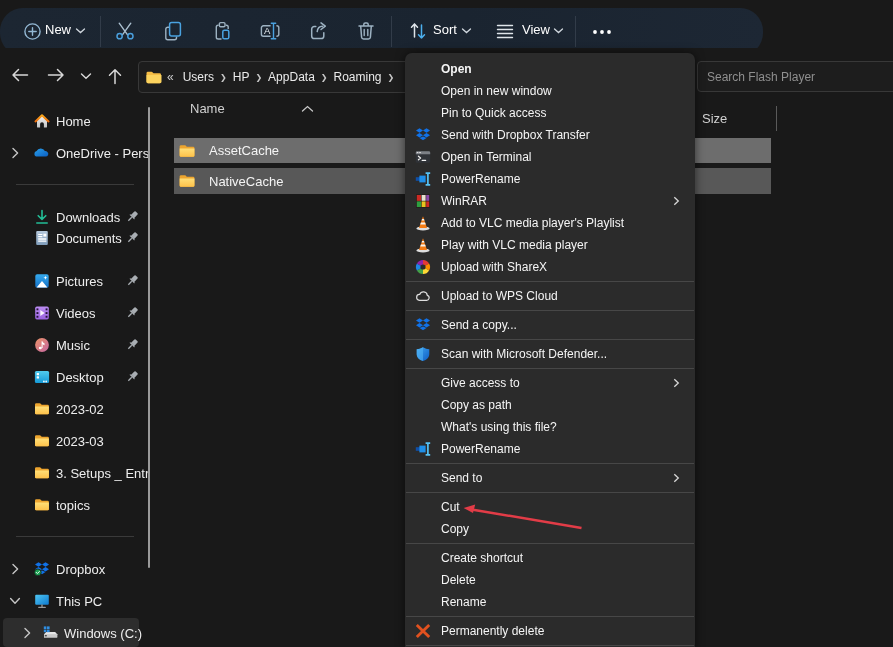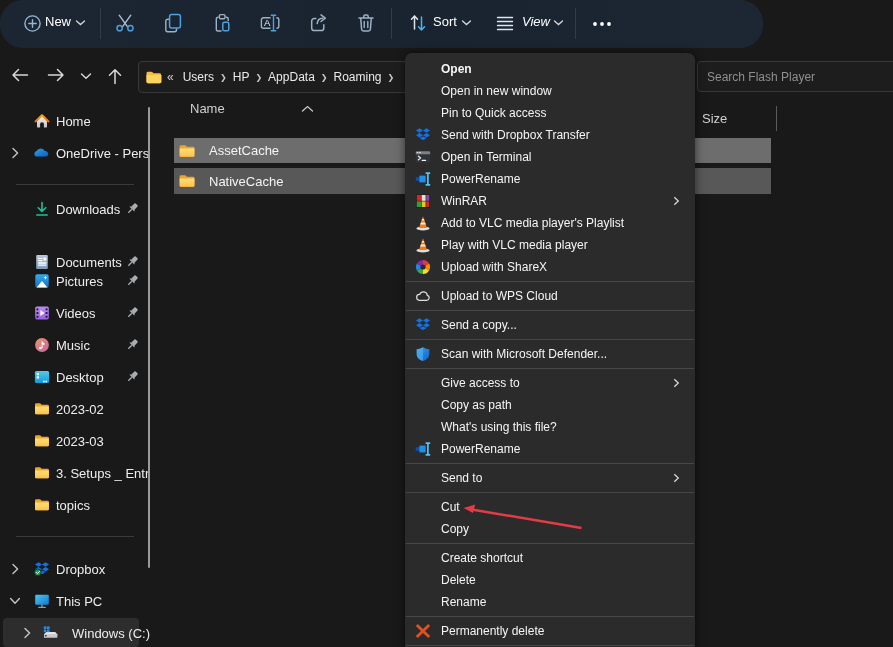--- a/index.html
+++ b/index.html
@@ -2,21 +2,21 @@
 <html><head>
 <meta charset="utf-8">
 <style>
   * { margin:0; padding:0; box-sizing:border-box; }
   html,body { width:893px; height:647px; overflow:hidden; background:#191919;
     font-family:"Liberation Sans", sans-serif; }
   #stage { position:absolute; left:0; top:0; width:893px; height:647px; overflow:hidden; background:#191919; }
   .abs { position:absolute; }
 
   
-  #toolbar { left:0; top:0; width:763px; height:48px;
+  #toolbar { left:0; top:8px; width:763px; height:48px;
     background:linear-gradient(100deg,#1c2632 0%,#1a2430 60%,#1d2734 100%);border-radius:23px; }
   .tbtext { color:#ffffff; font-size:13px; }
   .tbsep { position:absolute; top:8px; width:1px; height:31px; background:#323c49; }
 
   
   #addr { left:0; top:48px; width:893px; height:49px; background:#191919; }
   #addrbox { position:absolute; left:138px; top:13px; width:556px; height:32px;
      background:#1d1d1d; border:1px solid #383838; border-radius:4px;
      display:flex; align-items:center; color:#eaeaea; font-size:12px; }
   #searchbox { position:absolute; left:697px; top:13px; width:200px; height:31px;
@@ -107,21 +107,21 @@
       <path d="M11.5 4v13M8.5 13.8l3 3.2 3-3.2" fill="none" stroke="#4cb0ef" stroke-width="1.5" stroke-linecap="round" stroke-linejoin="round"></path>
     </svg>
     <div class="abs tbtext" style="left:433px; top:14px;">Sort</div>
     <svg class="abs" style="left:461px; top:19px;" width="11" height="8" viewBox="0 0 11 8">
       <path d="M1.5 2l4 3.6L9.5 2" fill="none" stroke="#cfd6dd" stroke-width="1.3" stroke-linecap="round"></path>
     </svg>
 
     <svg class="abs" style="left:496px; top:14px;" width="18" height="18" viewBox="0 0 18 18">
       <path d="M1.5 3.5h15M1.5 7.5h15M1.5 11.5h15M1.5 15.5h15" stroke="#dfe5ea" stroke-width="1.4" stroke-linecap="round"></path>
     </svg>
-    <div class="abs tbtext" style="left:522px; top:14px;font-style:italic;">View</div>
+    <div class="abs tbtext" style="left:522px; top:14px;">View</div>
     <svg class="abs" style="left:553px; top:19px;" width="11" height="8" viewBox="0 0 11 8">
       <path d="M1.5 2l4 3.6L9.5 2" fill="none" stroke="#cfd6dd" stroke-width="1.3" stroke-linecap="round"></path>
     </svg>
     <div class="tbsep" style="left:575px;"></div>
     <svg class="abs" style="left:592px; top:20px;" width="20" height="8" viewBox="0 0 20 8">
       <circle cx="3" cy="4" r="1.9" fill="#ffffff"></circle>
       <circle cx="10" cy="4" r="1.9" fill="#ffffff"></circle>
       <circle cx="17" cy="4" r="1.9" fill="#ffffff"></circle>
     </svg>
   </div>
@@ -290,31 +290,31 @@
     <div class="sbitem" style="top:137px;">
       <svg class="sbchev" viewBox="0 0 16 16">
           <use href="#chevR"></use>
         </svg>
       <svg class="sbico" viewBox="0 0 16 16">
         <path d="M6.6 3.4a4.5 4.5 0 0 1 4.3 2.7a3.3 3.3 0 0 1 2.7 1.2a2.5 2.5 0 0 1 .5 2.7a2.6 2.6 0 0 1-2.4 1.6H3.3a2.9 2.9 0 0 1-2.9-2.7a2.9 2.9 0 0 1 2.2-3a4.5 4.5 0 0 1 4-2.5z" fill="url(#gcloud)"></path>
       </svg>
       <span class="sbtxt">OneDrive - Perso</span>
     </div>
 
-    <div class="sbitem" style="top:193px;">
+    <div class="sbitem" style="top:201px;">
       <svg class="sbico" viewBox="0 0 16 16">
         <path d="M8 1.5v8.6M4.2 6.7L8 10.4l3.8-3.7M2.8 14h10.4" fill="none" stroke="#22bd96" stroke-width="1.6" stroke-linecap="round" stroke-linejoin="round"></path>
       </svg>
       <span class="sbtxt">Downloads</span>
       <svg class="sbpin" viewBox="0 0 14 14">
           <use href="#pinico"></use>
         </svg>
     </div>
 
-    <div class="sbitem" style="top:246px;">
+    <div class="sbitem" style="top:222px;">
       <svg class="sbico" viewBox="0 0 16 16">
         <rect x="2.2" y="0.9" width="11.6" height="14.2" rx="1.1" fill="url(#gdoc)"></rect>
         <path d="M4.2 4.5h4.2M4.2 6.6h4.2" stroke="#ffffff" stroke-width="1.2"></path>
         <rect x="9.4" y="3.7" width="2.9" height="2.9" fill="#ffffff"></rect>
         <path d="M4.2 9h8.1M4.2 11.2h8.1" stroke="#ffffff" stroke-width="1.3"></path>
       </svg>
       <span class="sbtxt">Documents</span>
       <svg class="sbpin" viewBox="0 0 14 14">
           <use href="#pinico"></use>
         </svg>
@@ -430,21 +430,21 @@
         </svg>
       <svg class="sbico" style="left:42px;" viewBox="0 0 16 16">
         <path d="M2 9.2L4.2 7h9l2 2.2v3.2H2z" fill="#e6e6e6"></path>
         <path d="M2 9.2h13.2v3.2H2z" fill="#c9c9c9"></path>
         <path d="M2.8 10h2v1.4h-2z" fill="#4a4a4a"></path>
         <rect x="1.8" y="1.4" width="2.6" height="2.6" fill="#2f8de0"></rect>
         <rect x="5" y="1.4" width="2.6" height="2.6" fill="#2f8de0"></rect>
         <rect x="1.8" y="4.6" width="2.6" height="2.6" fill="#2f8de0"></rect>
         <rect x="5" y="4.6" width="2.6" height="2.6" fill="#2f8de0"></rect>
       </svg>
-      <span class="sbtxt" style="left:72px;text-align:right;">Windows (C:)</span>
+      <span class="sbtxt" style="left:64px;text-align:right;">Windows (C:)</span>
     </div>
   </div>
   <div id="sbsep1"></div>
   <div id="sbsep2"></div>
   <div id="sbscroll"></div>
 
   <div class="hdr" style="left:190px; top:101px;">Name</div>
   <svg class="abs" style="left:301px; top:105px;" width="13" height="8" viewBox="0 0 13 8">
     <path d="M1.5 6L6.5 1.6L11.5 6" fill="none" stroke="#c8c8c8" stroke-width="1.3" stroke-linecap="round"></path>
   </svg>

